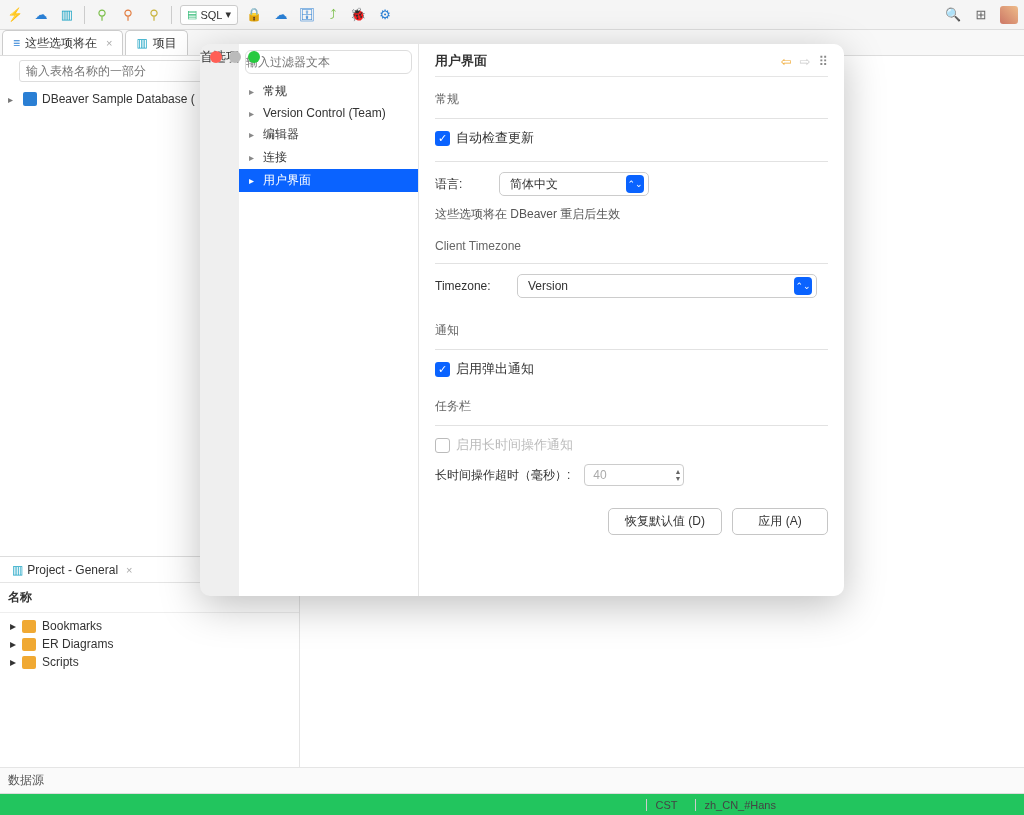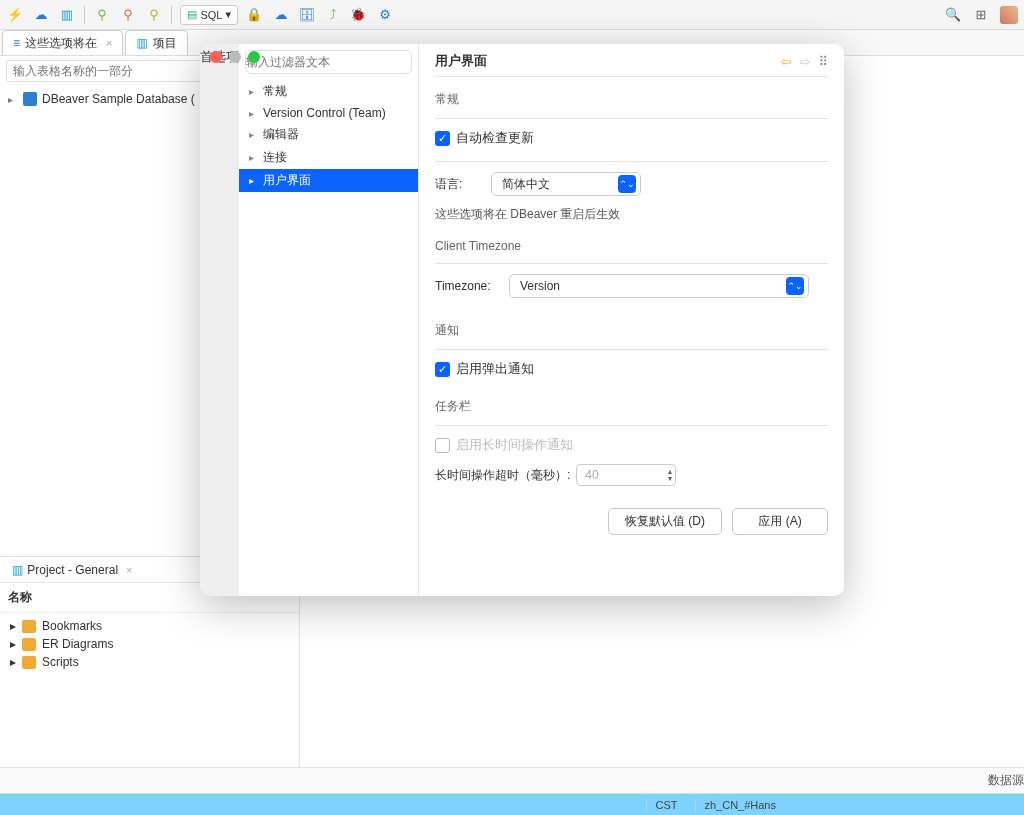--- a/index.html
+++ b/index.html
@@ -15,45 +15,45 @@
 
 
 .nav-tabs { height: 26px; display: flex; align-items: stretch; border-bottom: 1px solid #ddd; background: #f8f8f8; padding-left: 2px; }
 .nav-tab { display: flex; align-items: center; gap: 5px; padding: 0 10px; border: 1px solid #ccc; border-bottom: none; border-radius: 5px 5px 0 0; background: #fff; margin-right: 2px; font-size: 12px; }
 .nav-tab .x { color: #aaa; margin-left: 4px; font-size: 11px; }
 
 
 .main { display: flex; height: calc(100% - 30px - 26px - 26px - 22px); }
 .sidebar { width: 300px; border-right: 1px solid #e5e5e5; display: flex; flex-direction: column; }
 .side-top { flex: 1; overflow: auto; }
-.filter-row { padding: 4px 6px; }
+.filter-row { padding: 4px 19px; }
 .filter-inp { width: 100%; border: 1px solid #ddd; border-radius: 3px; padding: 3px 6px; font-size: 12px; color: #999; background: #fff; }
 .tree { padding: 4px 0; }
 .tree-node { display: flex; align-items: center; gap: 5px; padding: 2px 8px; font-size: 12px; }
 .tree-node .arw { color: #777; width: 10px; font-size: 10px; }
 .db-ico { width: 14px; height: 14px; background: #2a7fd4; border-radius: 2px; }
 
 .side-split { height: 1px; background: #ddd; }
 .side-btm { height: 210px; display: flex; flex-direction: column; }
 .btm-tabs { display: flex; align-items: center; height: 26px; border-bottom: 1px solid #e5e5e5; padding-left: 4px; }
 .btm-tab { display: flex; align-items: center; gap: 4px; padding: 0 8px; font-size: 12px; }
 .btm-tab .x { color: #aaa; margin-left: 4px; font-size: 11px; }
 .gear { color: #2a7fd4; margin-left: auto; margin-right: 6px; font-size: 13px; }
 .btm-hdr { padding: 6px 8px; font-weight: 600; font-size: 12px; background: #fff; border-bottom: 1px solid #eee; }
 .btm-list { padding: 4px 4px; }
 .list-row { display: flex; align-items: center; gap: 6px; padding: 2px 6px; font-size: 12px; }
 .fld-ico { width: 14px; height: 13px; border-radius: 2px; background: #f0a933; }
 
 .content { flex: 1; background: #fff; position: relative; }
 
 
-.bottom-tabrow { height: 26px; border-top: 1px solid #e5e5e5; display: flex; align-items: center; padding-left: 8px; background: #fafafa; font-size: 12px; color: #555; justify-content: flex-end; }
-
-
-.status { height: 22px; border-top: 1px solid #ddd; background: #7dd3fc; display: flex; align-items: center; justify-content: flex-end; padding-right: 240px; gap: 10px; font-size: 11px; color: #444; }
+.bottom-tabrow { height: 26px; border-top: 1px solid #e5e5e5; display: flex; align-items: center; padding-left: 8px; background: #fafafa; font-size: 12px; color: #555; }
+
+
+.status { height: 22px; border-top: 1px solid #ddd; background: #22c55e; display: flex; align-items: center; justify-content: flex-end; padding-right: 240px; gap: 10px; font-size: 11px; color: #444; }
 .status span { border-left: 1px solid #ccc; padding: 0 8px; }
 
 
 .modal-backdrop { position: absolute; inset: 0; }
 .modal { position: absolute; left: 200px; top: 44px; width: 644px; height: 552px; background: #efefef; border-radius: 10px; box-shadow: 0 10px 40px rgba(0,0,0,.25); display: flex; flex-direction: row; overflow: hidden; }
 .modal-titlebar { height: 26px; display: flex; align-items: center; justify-content: center; position: relative; background: #efefef; }
 .traffic { position: absolute; left: 10px; top: 7px; display: flex; gap: 7px; }
 .traffic b { width: 12px; height: 12px; border-radius: 50%; display: block; }
 .tl-r { background: #ff5f56; } .tl-y { background: #bbb; } .tl-g { background: #27c93f; }
 .modal-title { font-size: 13px; color: #333; }
@@ -71,21 +71,21 @@
 .mc-head { display: flex; align-items: center; justify-content: space-between; border-bottom: 1px solid #e5e5e5; padding-bottom: 6px; margin-bottom: 10px; }
 .mc-head h3 { font-size: 13px; font-weight: 600; }
 .mc-head-icons { display: flex; gap: 8px; color: #f0a933; font-size: 13px; }
 
 .grp-title { font-size: 12px; color: #666; margin-top: 4px; margin-bottom: 6px; }
 .hr { height: 1px; background: #e2e2e2; margin: 4px 0 10px 0; }
 .chk-row { display: flex; align-items: center; gap: 6px; font-size: 13px; margin-bottom: 10px; }
 .chk { width: 15px; height: 15px; border-radius: 3px; background: #0a63ff; color: #fff; display: flex; align-items: center; justify-content: center; font-size: 11px; }
 .chk.off { background: #fff; border: 1px solid #bbb; }
 
-.fld-row { display: flex; align-items: center; gap: 6px; font-size: 12px; margin-bottom: 8px; }
+.fld-row { display: flex; align-items: center; gap: 14px; font-size: 12px; margin-bottom: 8px; }
 .fld-row label { min-width: 50px; }
 .select { display: flex; align-items: center; justify-content: space-between; border: 1px solid #ccc; border-radius: 5px; background: #fff; height: 24px; padding: 0 4px 0 10px; font-size: 12px; }
 .select .cap { background: #0a63ff; color: #fff; width: 18px; height: 18px; border-radius: 4px; display: flex; align-items: center; justify-content: center; font-size: 9px; }
 .sel-lang { width: 150px; }
 .sel-tz { width: 300px; }
 .hint { font-size: 12px; color: #555; margin: 2px 0 12px 0; }
 
 .num-input { display: flex; align-items: center; border: 1px solid #ccc; border-radius: 4px; background: #fff; height: 22px; width: 100px; padding: 0 2px 0 8px; font-size: 12px; justify-content: space-between; }
 .spin { display: flex; flex-direction: column; font-size: 7px; color: #666; line-height: 7px; }
 .num-input.dis { color: #aaa; }

